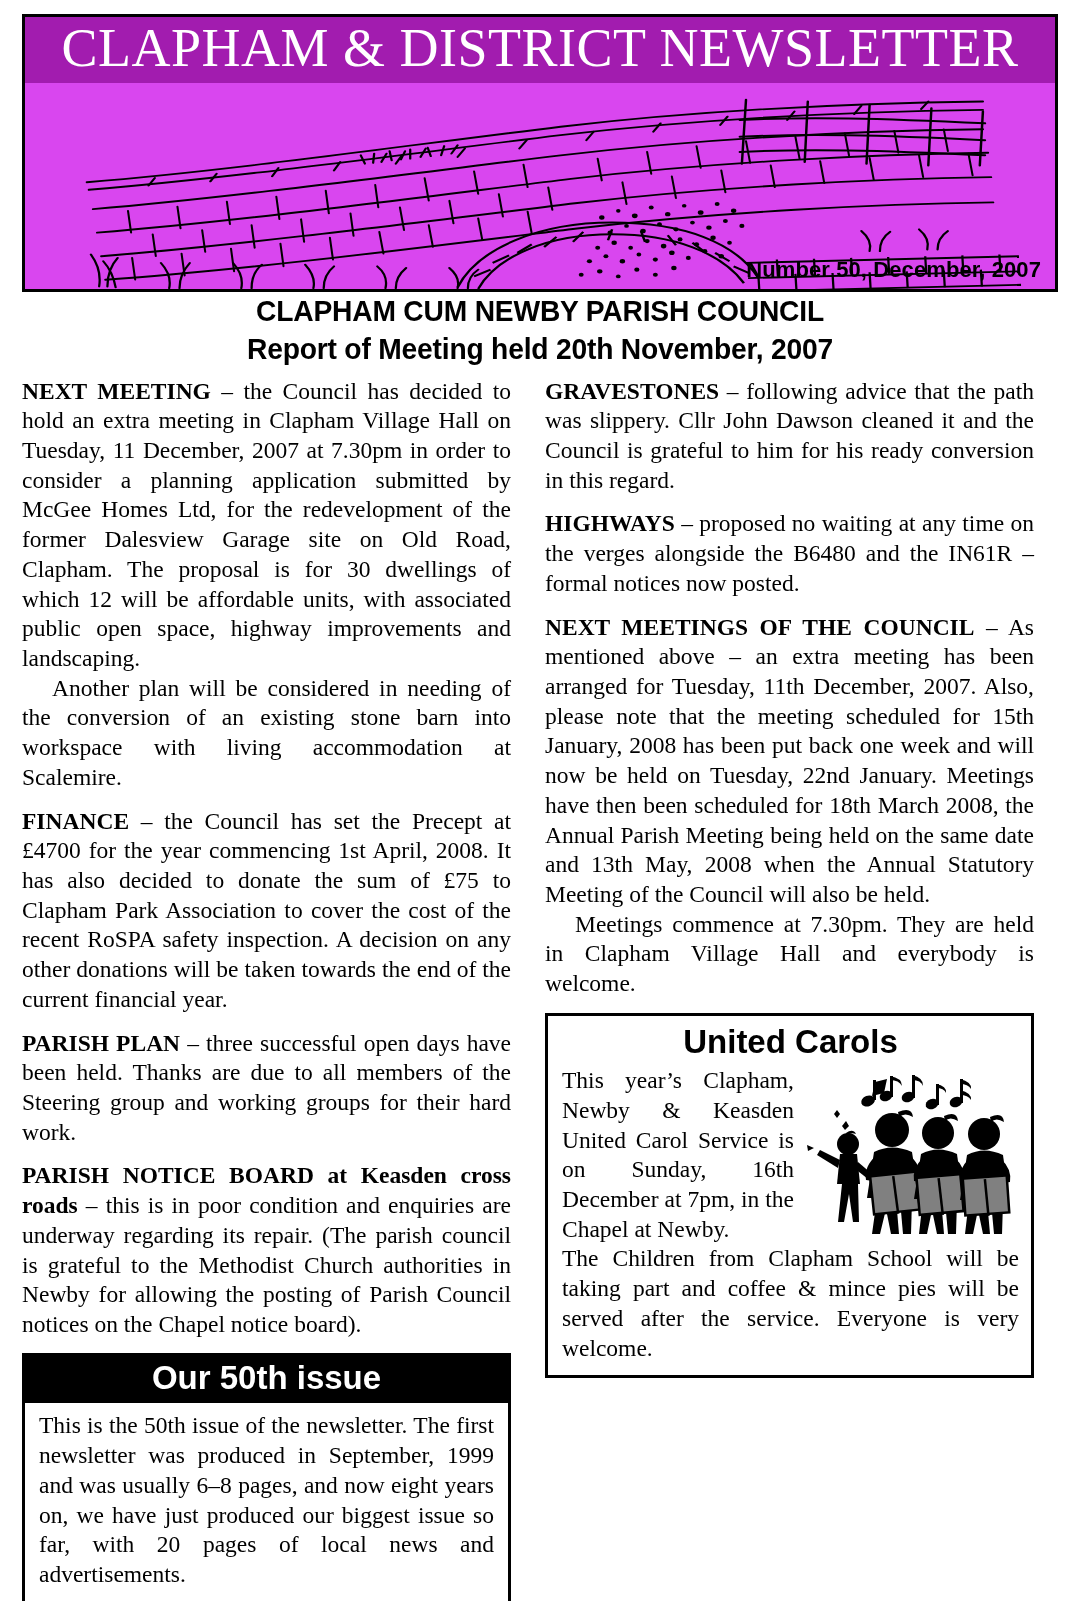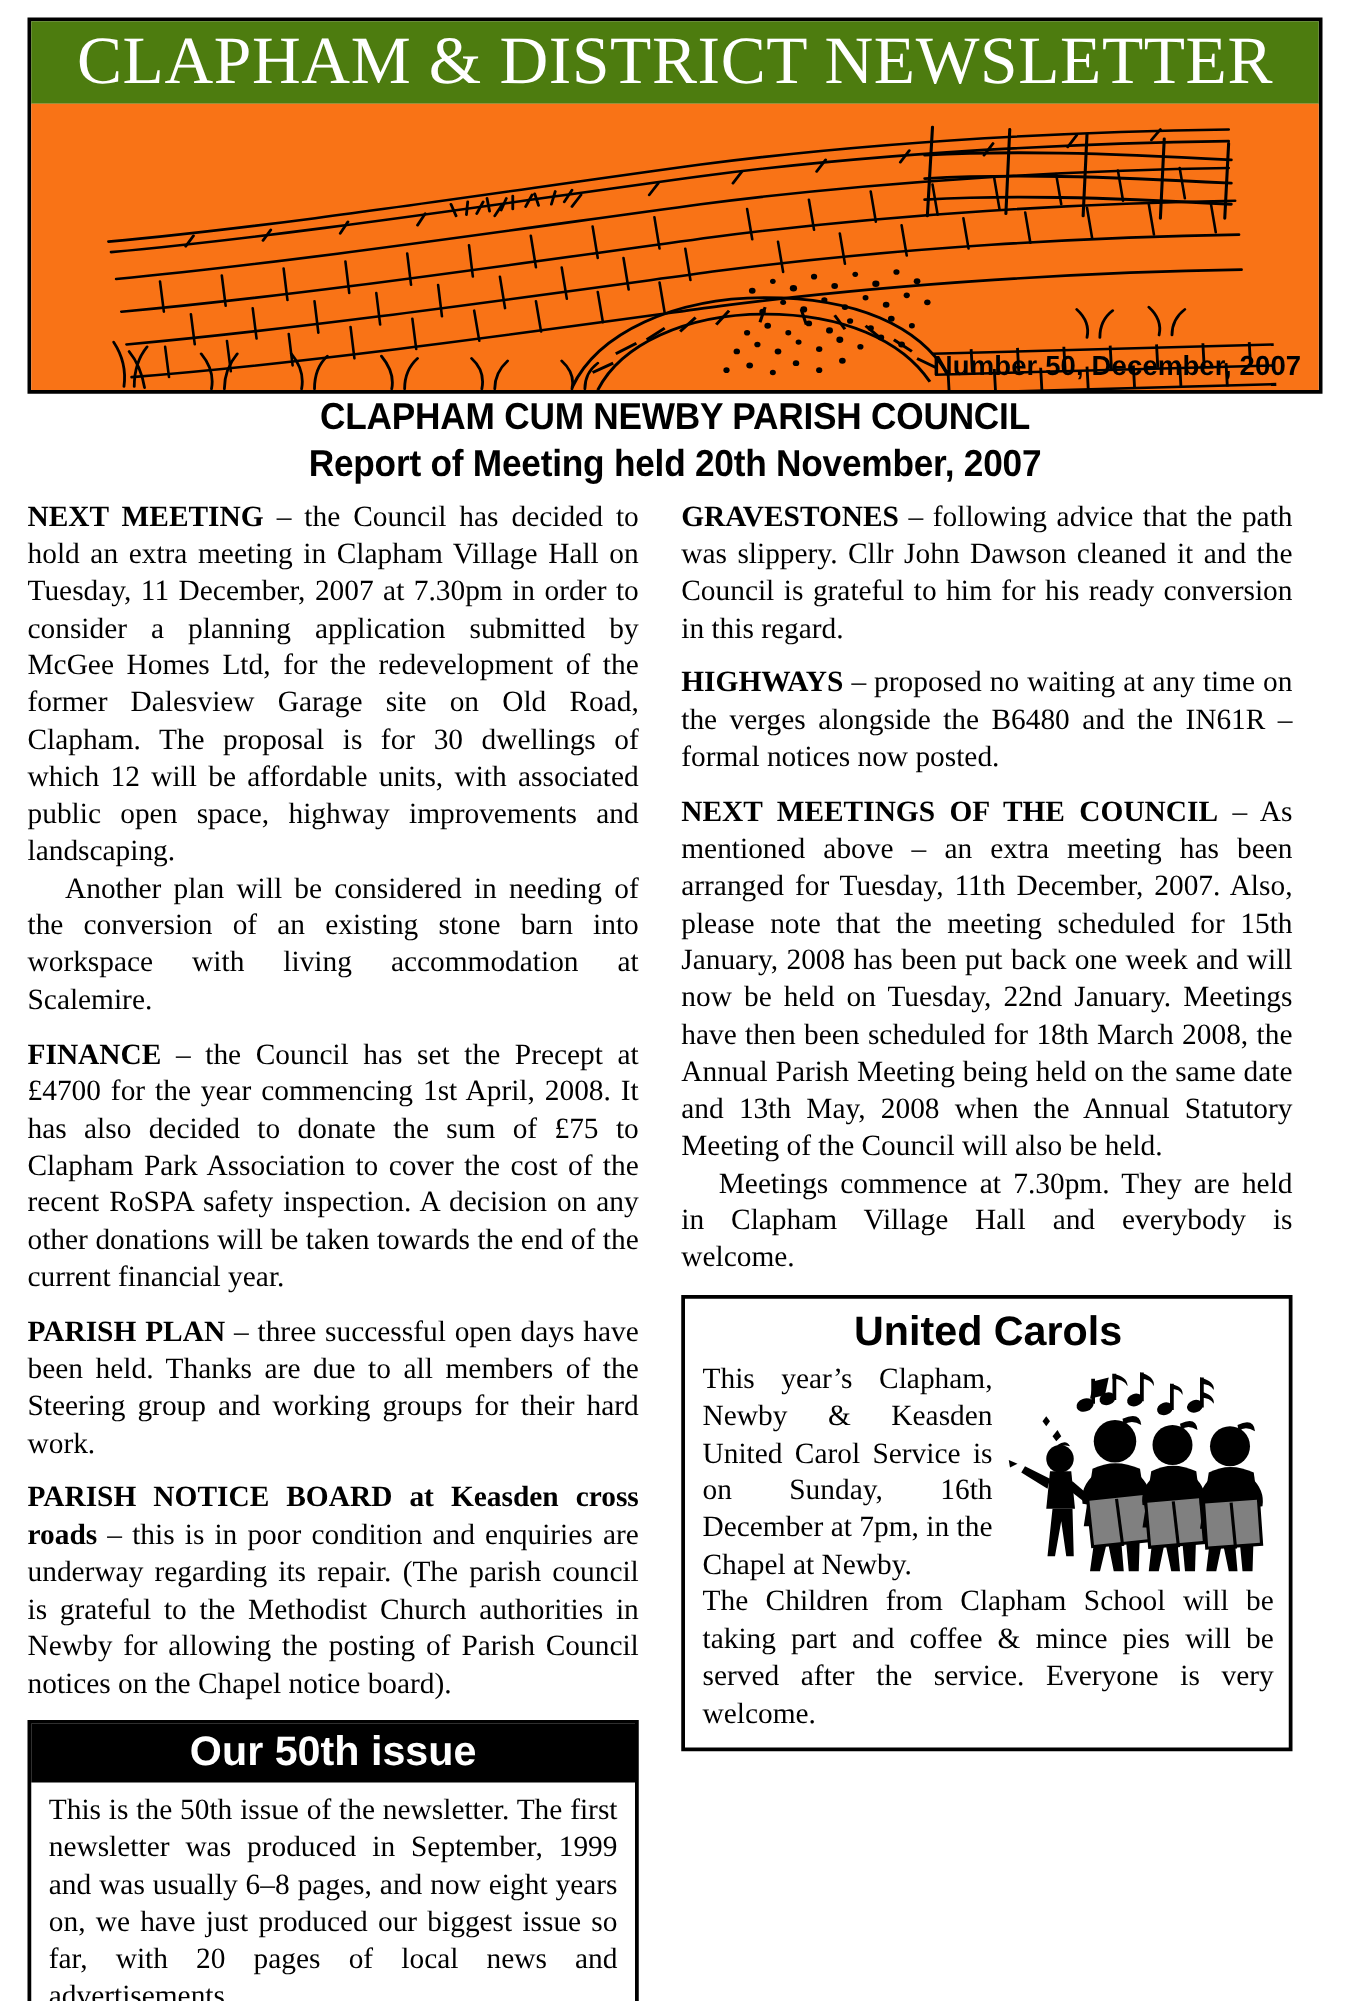--- a/index.html
+++ b/index.html
@@ -24,37 +24,37 @@
     box-sizing: border-box;
   }
 
   
   .masthead {
     margin: 14px 22px 0 22px;
     border: 3px solid #000;
     box-sizing: border-box;
   }
   .masthead-title-bar {
-    background: #4d7c0f;
+    background: #a21caf;
     color: #ffffff;
     text-align: center;
     padding: 4px 0 8px 0;
     line-height: 1;
   }
   .masthead-title {
     font-family: "Liberation Serif", "DejaVu Serif", serif;
     font-size: 54px;
     letter-spacing: 0.5px;
     font-weight: 400;
     white-space: nowrap;
   }
   .masthead-art {
     position: relative;
-    height: 229px;
-    background: #f97316;
+    height: 206px;
+    background: #d946ef;
     overflow: hidden;
   }
   .masthead-art svg {
     position: absolute;
     left: 0;
     top: 0;
     width: 100%;
     height: 100%;
     display: block;
   }

